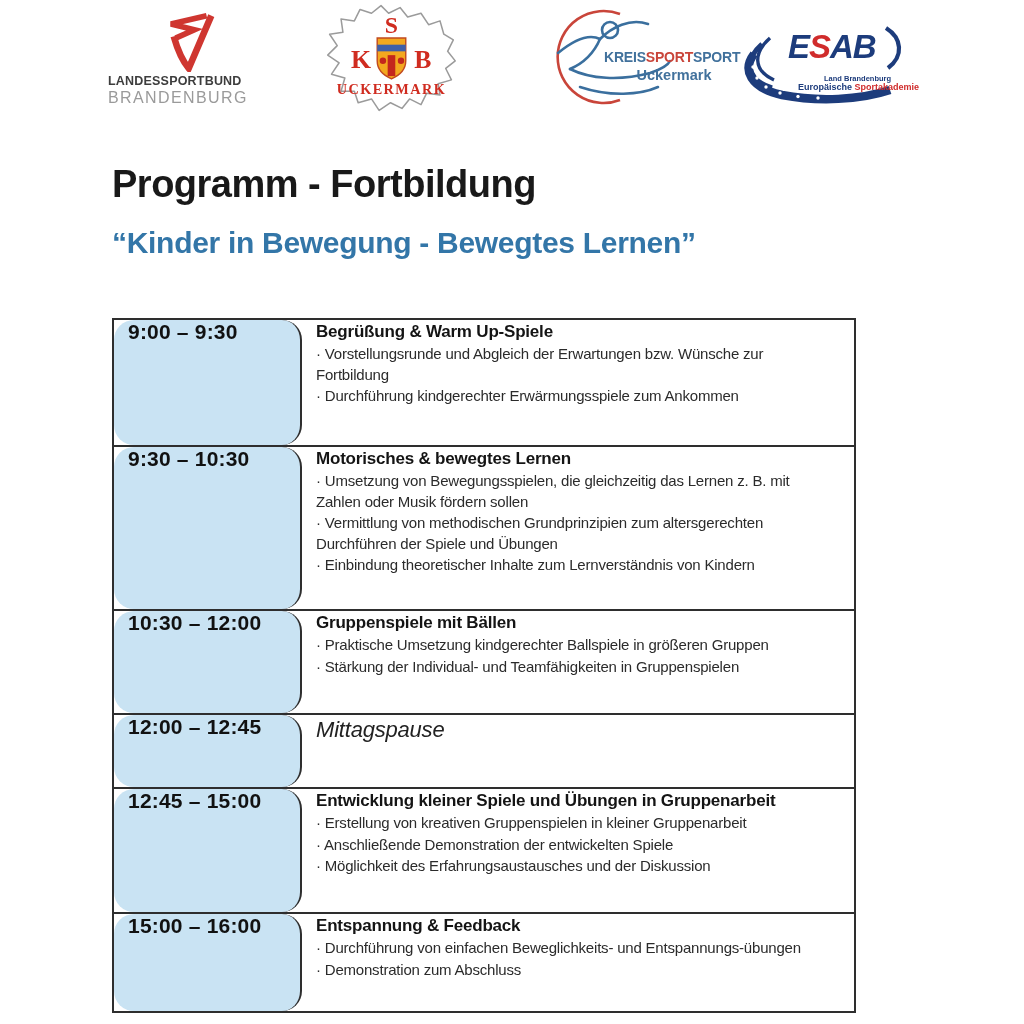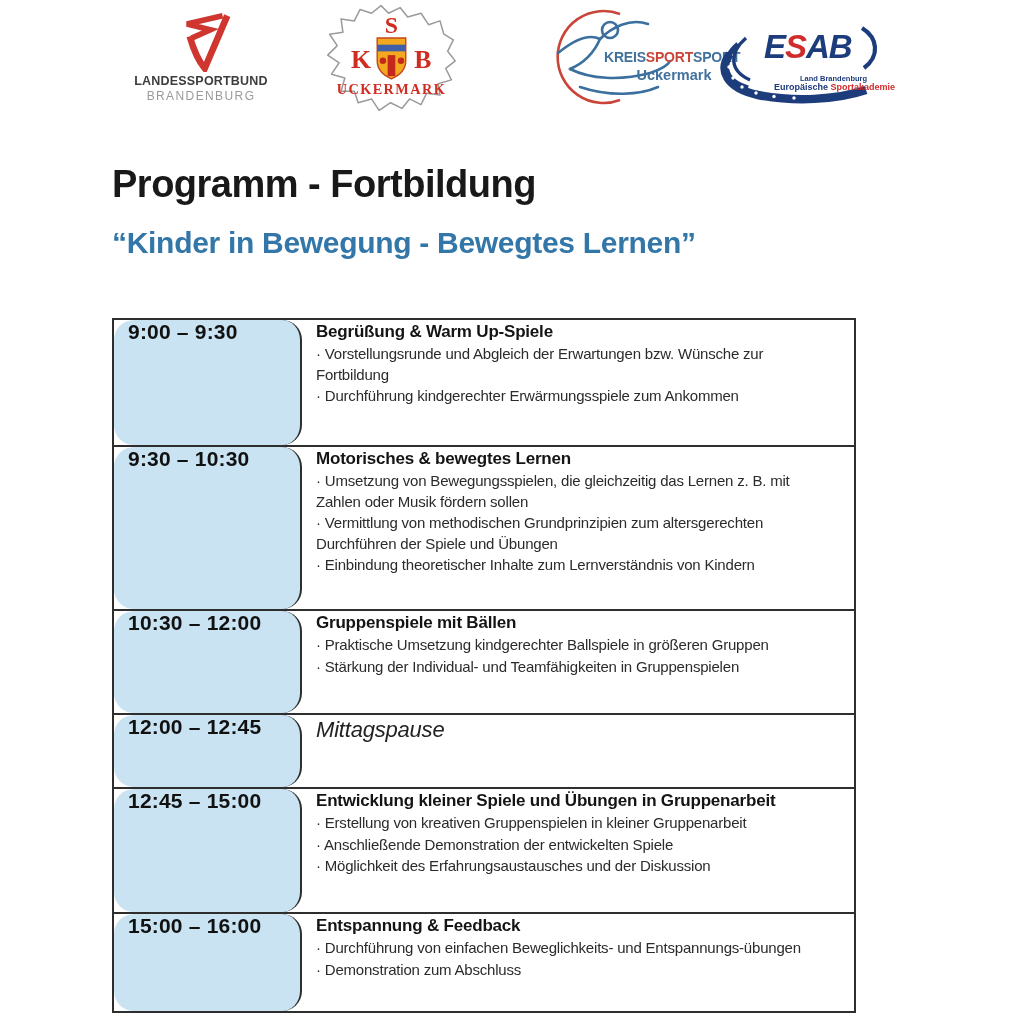--- a/index.html
+++ b/index.html
@@ -5,34 +5,34 @@
   html,body{margin:0;padding:0;}
   body{
     width:1024px;height:1024px;position:relative;background:#ffffff;
     font-family:"Liberation Sans","DejaVu Sans",sans-serif;
     -webkit-font-smoothing:antialiased;
   }
   .abs{position:absolute;text-align:right;}
 
   
   .logo{position:absolute;}
-  .lsb{left:124px;top:10px;width:154px;text-align:center;}
+  .lsb{left:108px;top:10px;width:154px;text-align:left;}
   .lsb svg{display:block;margin:0 auto;}
   .lsb .l1{font-size:12.5px;font-weight:700;color:#3d3d3d;letter-spacing:.2px;margin-top:2px;}
-  .lsb .l2{font-size:12px;color:#9a9a9a;letter-spacing:1.4px;margin-top:1px;}
+  .lsb .l2{font-size:16px;color:#9a9a9a;letter-spacing:1.4px;margin-top:1px;}
 
   .ksb{left:322px;top:1px;width:138px;height:114px;}
 
   .ksj{left:522px;top:3px;width:222px;height:106px;}
   .ksj svg{position:absolute;left:0;top:0;}
   .ksj .txt{position:absolute;left:82px;top:46px;width:140px;font-weight:700;font-size:14px;letter-spacing:-0.2px;white-space:nowrap;}
   .ksj .sub{position:absolute;left:82px;top:64px;width:140px;text-align:center;font-weight:700;font-size:14.5px;color:var(--ksj_blue);}
   .c-kblue{color:var(--ksj_blue);} .c-kred{color:var(--ksj_red);}
 
-  .esab{left:716px;top:22px;width:172px;height:84px;}
+  .esab{left:740px;top:22px;width:172px;height:84px;}
   .esab svg{position:absolute;left:0;top:0;}
   .esab .word{position:absolute;left:48px;top:8px;font-size:33px;font-weight:700;font-style:italic;letter-spacing:-1px;line-height:1;white-space:nowrap;}
   .esab .sub1{position:absolute;left:58px;top:41px;font-size:9px;font-weight:700;white-space:nowrap;margin-top:19px;}
   .esab .sub2{position:absolute;left:84px;top:52px;font-size:7.5px;font-weight:700;color:var(--esab_blue);white-space:nowrap;}
   .c-eblue{color:var(--esab_blue);} .c-ered{color:var(--esab_red);}
 
   
   .doc-title{left:112px;top:164px;font-size:38px;font-weight:700;color:#191919;letter-spacing:-0.5px;line-height:1.1;}
   .doc-subtitle{left:112px;top:226px;font-size:30px;font-weight:700;color:var(--accent_blue);letter-spacing:-0.3px;line-height:1.15;}
 

